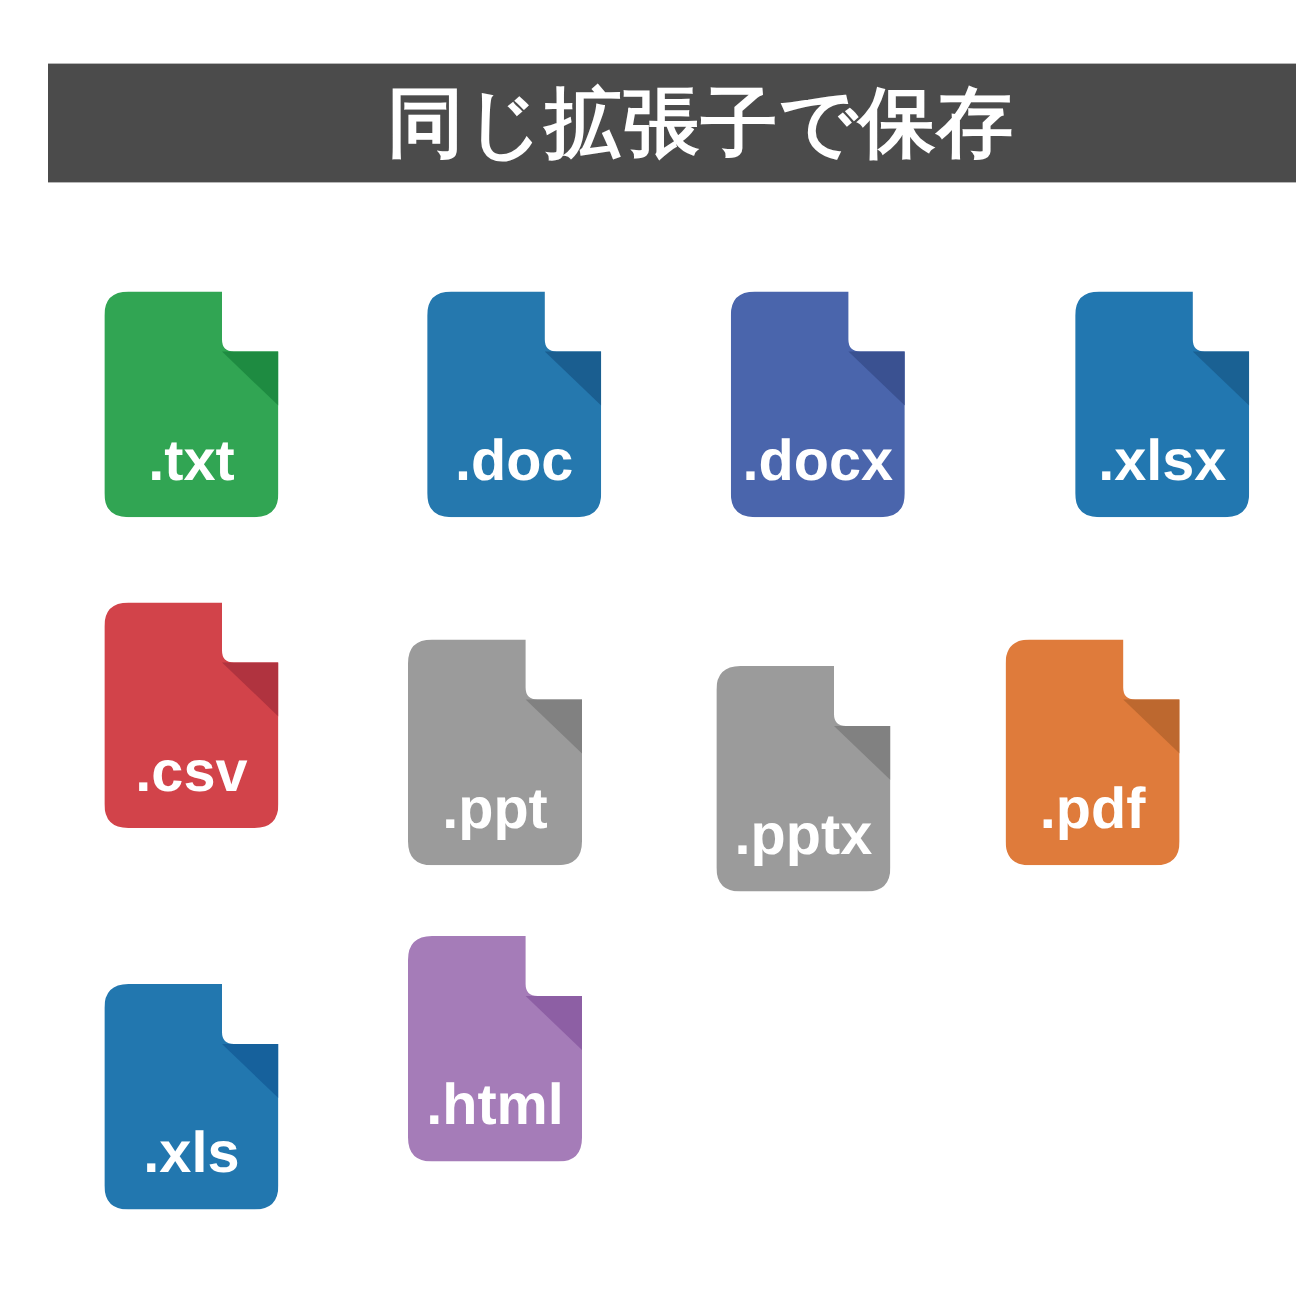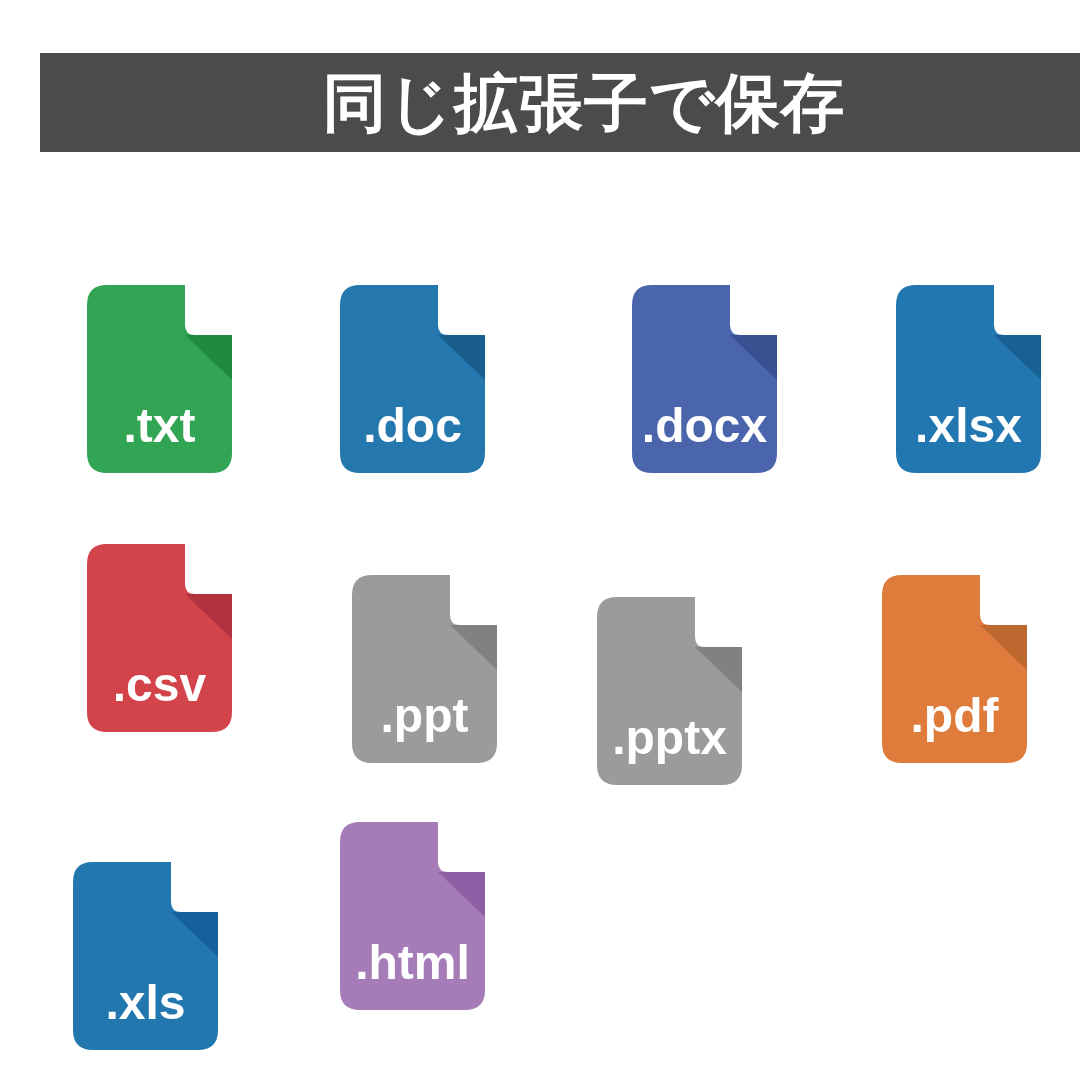--- a/index.html
+++ b/index.html
@@ -32,21 +32,20 @@
     font-size: 64px;
     font-weight: bold;
     letter-spacing: 1px;
     line-height: 1;
     white-space: nowrap;
   }
   .file-icon {
     position: absolute;
     width: 135px;
     height: 188px;
-    margin-top: 42px;
   }
   .file-icon svg {
     display: block;
     width: 145px;
     height: 188px;
   }
   .ext-label {
     font-family: "Liberation Sans", sans-serif;
     font-weight: bold;
     font-size: 48px;
@@ -60,29 +59,29 @@
 </div>
 
 <div class="file-icon" style="left:87px;top:243px">
   <svg viewBox="0 0 145 188">
     <path d="M20 0 H98 V40 Q98 50 108 50 H145 V168 Q145 188 125 188 H20 Q0 188 0 168 V20 Q0 0 20 0 Z" fill="#31A553"></path>
     <path d="M98 50 H145 V95 Z" fill="#1E8B41"></path>
     <text class="ext-label" x="72.5" y="157" text-anchor="middle" fill="#FFFFFF">.txt</text>
   </svg>
 </div>
 
-<div class="file-icon" style="left:340px;top:243px">
+<div class="file-icon" style="left:356px;top:243px">
   <svg viewBox="0 0 145 188">
     <path d="M20 0 H98 V40 Q98 50 108 50 H145 V168 Q145 188 125 188 H20 Q0 188 0 168 V20 Q0 0 20 0 Z" fill="#2578AE"></path>
     <path d="M98 50 H145 V95 Z" fill="#1A5E90"></path>
     <text class="ext-label" x="72.5" y="157" text-anchor="middle" fill="#FFFFFF">.doc</text>
   </svg>
 </div>
 
-<div class="file-icon" style="left:632px;top:243px">
+<div class="file-icon" style="left:609px;top:243px">
   <svg viewBox="0 0 145 188">
     <path d="M20 0 H98 V40 Q98 50 108 50 H145 V168 Q145 188 125 188 H20 Q0 188 0 168 V20 Q0 0 20 0 Z" fill="#4A65AC"></path>
     <path d="M98 50 H145 V95 Z" fill="#3A5191"></path>
     <text class="ext-label" x="72.5" y="157" text-anchor="middle" fill="#FFFFFF">.docx</text>
   </svg>
 </div>
 
 <div class="file-icon" style="left:896px;top:243px">
   <svg viewBox="0 0 145 188">
     <path d="M20 0 H98 V40 Q98 50 108 50 H145 V168 Q145 188 125 188 H20 Q0 188 0 168 V20 Q0 0 20 0 Z" fill="#2277B0"></path>
@@ -92,45 +91,45 @@
 </div>
 
 <div class="file-icon" style="left:87px;top:502px">
   <svg viewBox="0 0 145 188">
     <path d="M20 0 H98 V40 Q98 50 108 50 H145 V168 Q145 188 125 188 H20 Q0 188 0 168 V20 Q0 0 20 0 Z" fill="#D2434A"></path>
     <path d="M98 50 H145 V95 Z" fill="#B0333F"></path>
     <text class="ext-label" x="72.5" y="157" text-anchor="middle" fill="#FFFFFF">.csv</text>
   </svg>
 </div>
 
-<div class="file-icon" style="left:352px;top:533px">
+<div class="file-icon" style="left:340px;top:533px">
   <svg viewBox="0 0 145 188">
     <path d="M20 0 H98 V40 Q98 50 108 50 H145 V168 Q145 188 125 188 H20 Q0 188 0 168 V20 Q0 0 20 0 Z" fill="#9B9B9B"></path>
     <path d="M98 50 H145 V95 Z" fill="#818181"></path>
     <text class="ext-label" x="72.5" y="157" text-anchor="middle" fill="#FFFFFF">.ppt</text>
   </svg>
 </div>
 
 <div class="file-icon" style="left:597px;top:555px">
   <svg viewBox="0 0 145 188">
     <path d="M20 0 H98 V40 Q98 50 108 50 H145 V168 Q145 188 125 188 H20 Q0 188 0 168 V20 Q0 0 20 0 Z" fill="#9B9B9B"></path>
     <path d="M98 50 H145 V95 Z" fill="#818181"></path>
     <text class="ext-label" x="72.5" y="157" text-anchor="middle" fill="#FFFFFF">.pptx</text>
   </svg>
 </div>
 
-<div class="file-icon" style="left:882px;top:533px">
+<div class="file-icon" style="left:838px;top:533px">
   <svg viewBox="0 0 145 188">
     <path d="M20 0 H98 V40 Q98 50 108 50 H145 V168 Q145 188 125 188 H20 Q0 188 0 168 V20 Q0 0 20 0 Z" fill="#DF7B3B"></path>
     <path d="M98 50 H145 V95 Z" fill="#BD682F"></path>
     <text class="ext-label" x="72.5" y="157" text-anchor="middle" fill="#FFFFFF">.pdf</text>
   </svg>
 </div>
 
-<div class="file-icon" style="left:73px;top:820px">
+<div class="file-icon" style="left:87px;top:820px">
   <svg viewBox="0 0 145 188">
     <path d="M20 0 H98 V40 Q98 50 108 50 H145 V168 Q145 188 125 188 H20 Q0 188 0 168 V20 Q0 0 20 0 Z" fill="#2277AF"></path>
     <path d="M98 50 H145 V95 Z" fill="#16619C"></path>
     <text class="ext-label" x="72.5" y="157" text-anchor="middle" fill="#FFFFFF">.xls</text>
   </svg>
 </div>
 
 <div class="file-icon" style="left:340px;top:780px">
   <svg viewBox="0 0 145 188">
     <path d="M20 0 H98 V40 Q98 50 108 50 H145 V168 Q145 188 125 188 H20 Q0 188 0 168 V20 Q0 0 20 0 Z" fill="#A57CB8"></path>

